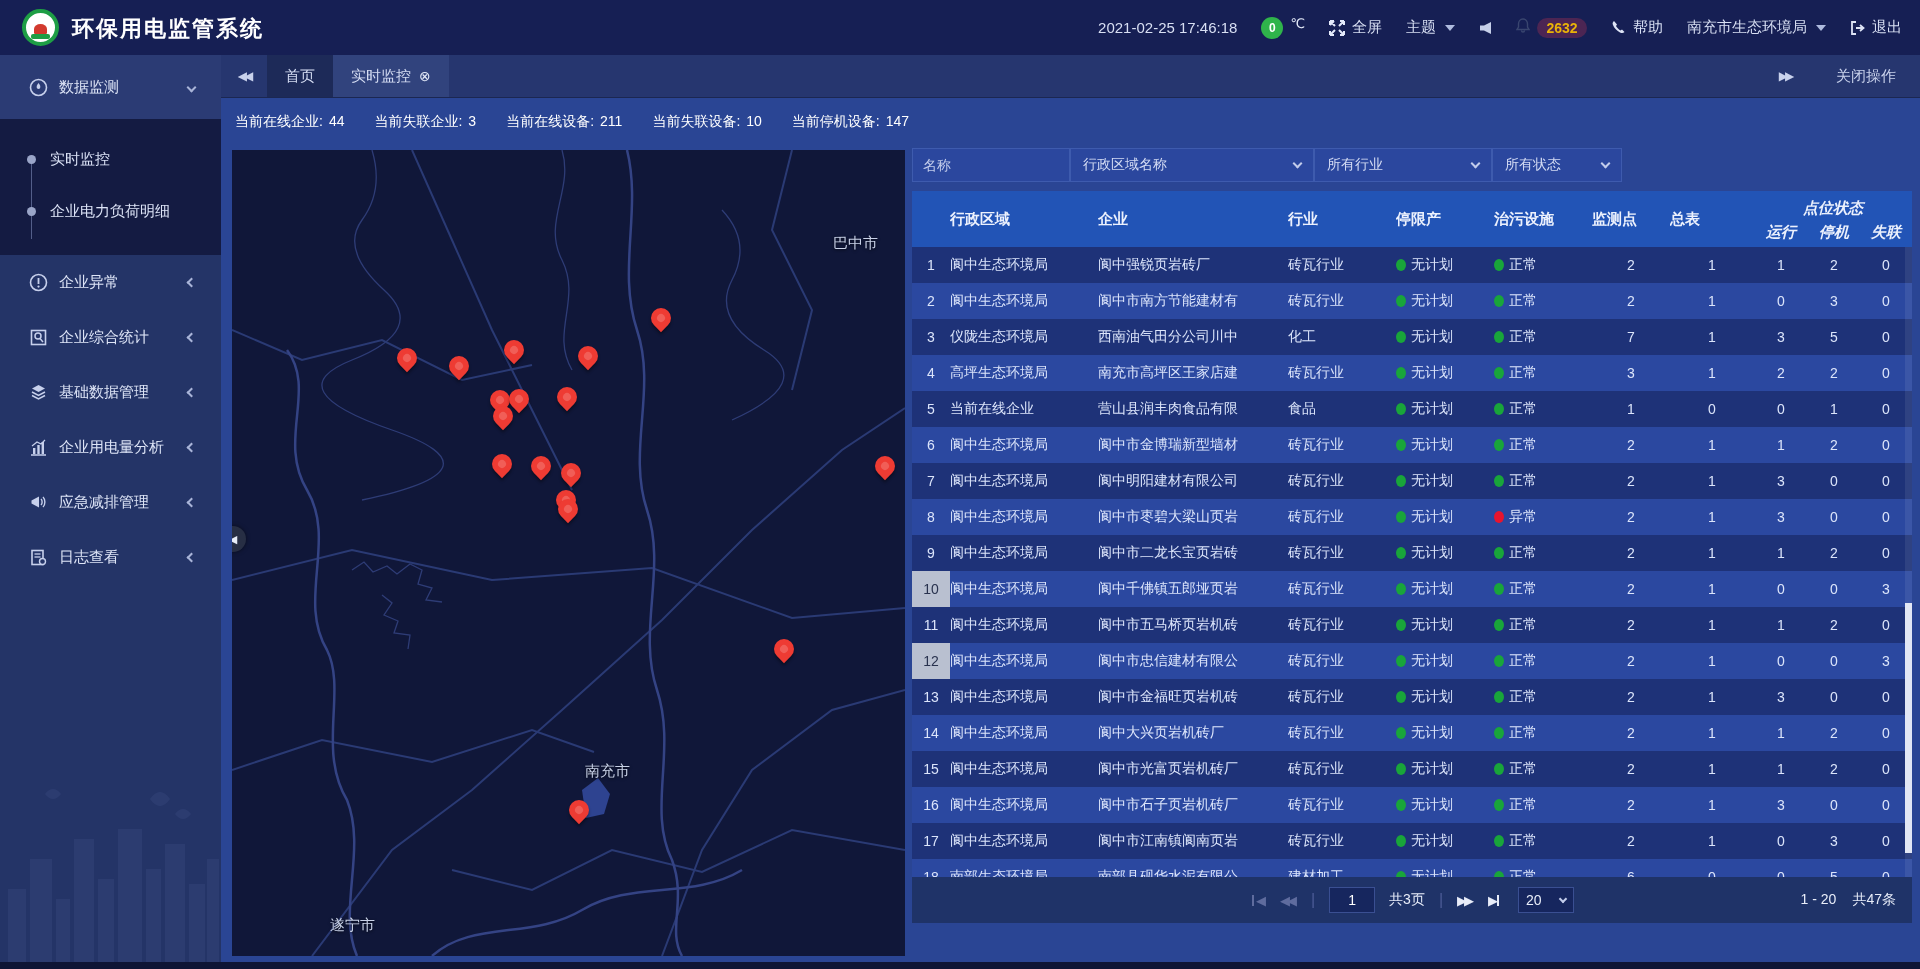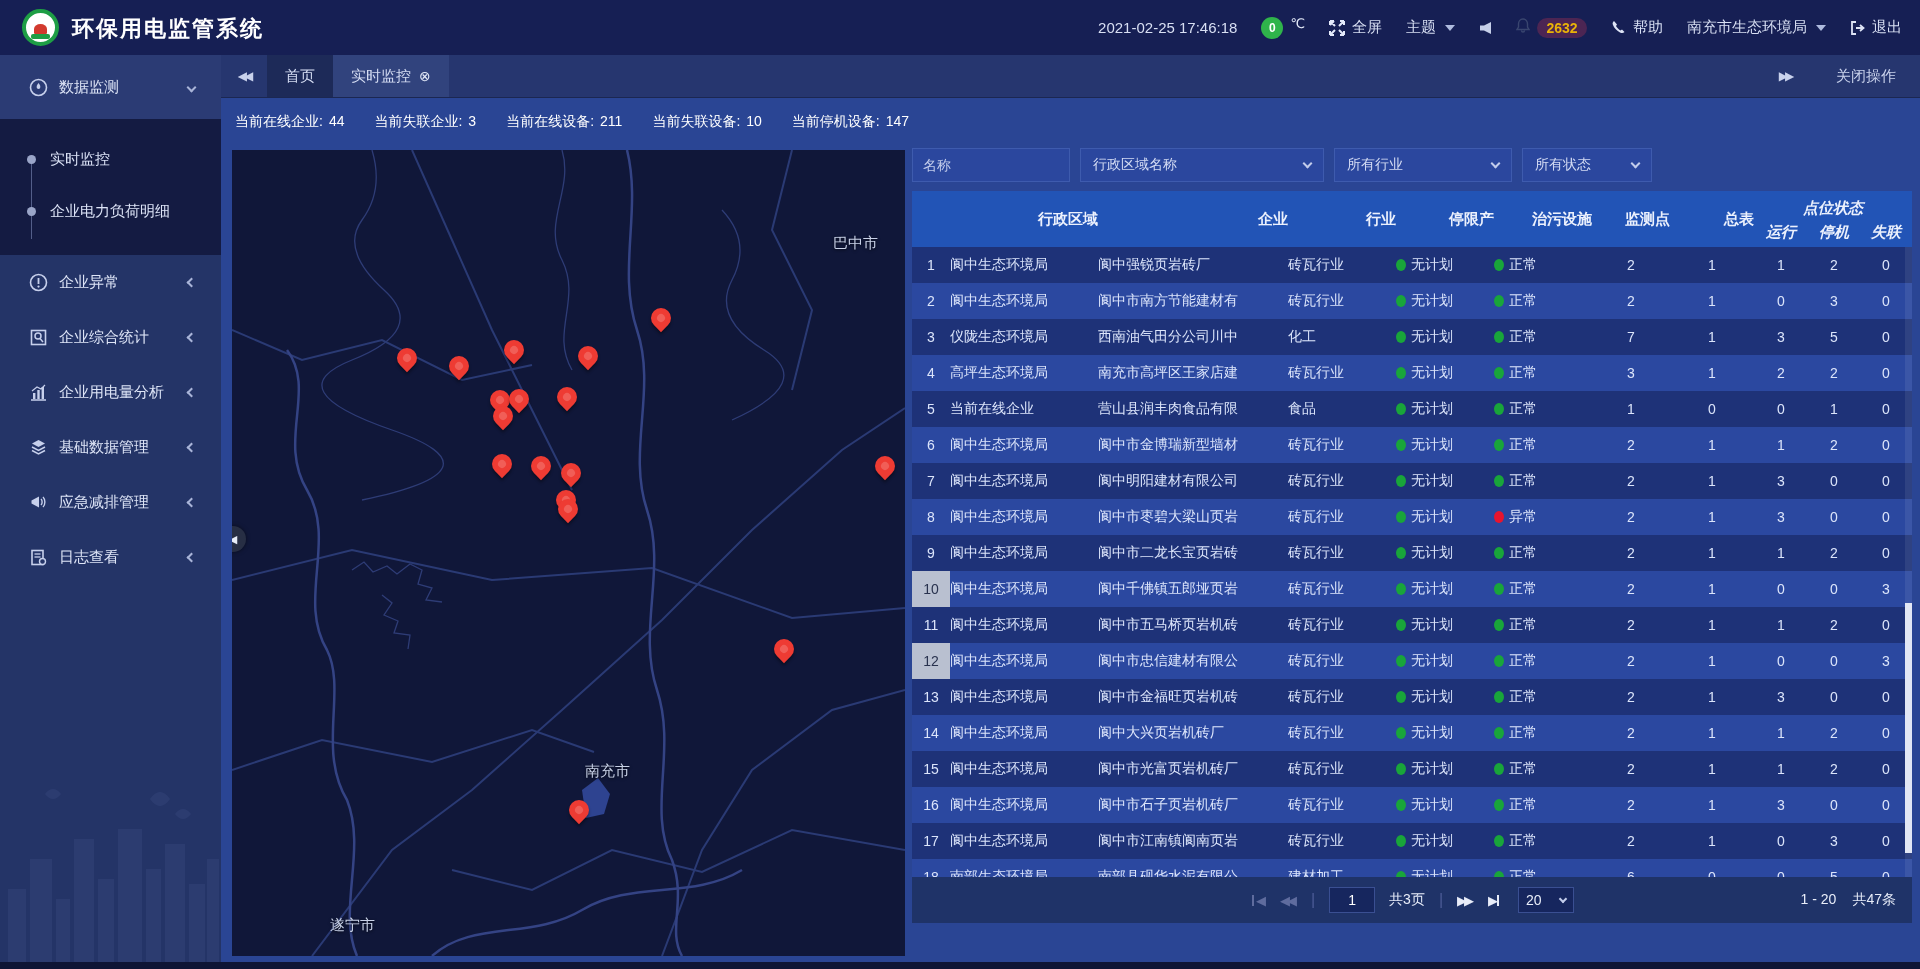--- a/index.html
+++ b/index.html
@@ -53,29 +53,29 @@
   
   .map{position:absolute;left:11px;top:95px;width:673px;height:806px;background:#101739;overflow:hidden}
   .map svg.roads{position:absolute;left:0;top:0}
   .city-label{position:absolute;font-size:15px;color:#C9D2E8;text-shadow:0 1px 3px rgba(0,0,0,.7);white-space:nowrap}
   .pin{position:absolute;width:20px;height:20px;background:#EE3B33;border-radius:50% 50% 50% 0;transform:translate(-50%,-100%) rotate(-45deg);box-shadow:-2px 2px 3px rgba(0,0,0,.35);cursor:pointer}
   .pin::after{content:"";position:absolute;left:6px;top:6px;width:8px;height:8px;border-radius:50%;background:rgba(255,255,255,.18)}
   .map-toggle{position:absolute;left:-12px;top:376px;width:26px;height:26px;border-radius:50%;background:#272E44;display:flex;align-items:center;justify-content:center;color:#E8EDF9;font-size:11px;cursor:pointer;z-index:5;box-shadow:0 0 4px rgba(0,0,0,.5)}
 
   
   .panel{position:absolute;left:691px;top:93px;width:1000px;height:775px}
-  .filters{display:flex;gap:10px;height:34px;margin-bottom:9px}
+  .filters{display:flex;height:34px;margin-bottom:9px}
   .f-input{width:158px;height:34px;background:#2B479E;border:1px solid #3E5BAE;color:#D4DCF4;font-size:14px;padding:0 10px;outline:none}
   .f-input::placeholder{color:#C2CCEB;opacity:1}
   .f-select{height:34px;background:#2B479E;border:1px solid #3E5BAE;color:#D4DCF4;font-size:14px;display:flex;align-items:center;justify-content:space-between;padding:0 12px;cursor:pointer}
   .f-select .sv{width:7px;height:7px;border-right:2px solid #C2CCEB;border-bottom:2px solid #C2CCEB;transform:rotate(45deg);margin-top:-4px}
   .w244{width:244px}.w178{width:178px}.w130{width:130px}
 
   .thead{height:56px;background:#2254B6;display:flex;color:#ECF1FD;font-size:15px;font-weight:bold}
-  .th{line-height:56px;text-align:right;overflow:hidden;white-space:nowrap}
+  .th{line-height:56px;text-align:left;overflow:hidden;white-space:nowrap}
   .th-group{display:flex;flex-direction:column;font-style:italic}
   .th-group .tg-top{height:30px;line-height:34px;text-align:center}
   .th-group .tg-sub{display:flex;height:26px;line-height:22px}
   .tg-sub span{text-align:center}
   .c0{width:38px}.c1{width:148px}.c2{width:190px}.c3{width:108px}.c4{width:98px}.c5{width:98px}.c6{width:78px}.c7{width:84px}.c8{width:54px}.c9{width:52px}.c10{width:52px}
 
   .tbody{height:630px;overflow:hidden;position:relative}
   .trow{height:36px;display:flex;align-items:center;font-size:14px;color:#DCE5FB;cursor:pointer}
   .trow:nth-child(odd){background:#1E3278}
   .trow:nth-child(even){background:#2B48A0}
@@ -219,40 +219,40 @@
             <line x1="11" y1="10.5" x2="14" y2="14" stroke="#C7D0EC" stroke-width="1.5"></line>
           </svg>
       </span>
       <span>企业综合统计</span>
       <span class="chev left"></span>
     </div>
 
     <div class="menu-section">
       <span class="mi">
         <svg width="19" height="19" viewBox="0 0 19 19">
+            <path d="M9.5,2 L16,5.5 L9.5,9 L3,5.5 Z" fill="#C7D0EC"></path>
+            <path d="M3,9 L9.5,12.5 L16,9" fill="none" stroke="#C7D0EC" stroke-width="1.5"></path>
+            <path d="M3,12.5 L9.5,16 L16,12.5" fill="none" stroke="#C7D0EC" stroke-width="1.5"></path>
+          </svg>
+      </span>
+      <span>基础数据管理</span>
+      <span class="chev left"></span>
+    </div>
+
+    <div class="menu-section">
+      <span class="mi">
+        <svg width="19" height="19" viewBox="0 0 19 19">
             <path d="M2,17 L17,17" stroke="#C7D0EC" stroke-width="1.5"></path>
             <rect x="4" y="10" width="2.4" height="6" fill="#C7D0EC"></rect>
             <rect x="8.3" y="7" width="2.4" height="9" fill="#C7D0EC"></rect>
             <rect x="12.6" y="4" width="2.4" height="12" fill="#C7D0EC"></rect>
             <path d="M3,8 L8,4 L12,6 L16,2" fill="none" stroke="#C7D0EC" stroke-width="1.2"></path>
           </svg>
       </span>
       <span>企业用电量分析</span>
-      <span class="chev left"></span>
-    </div>
-
-    <div class="menu-section">
-      <span class="mi">
-        <svg width="19" height="19" viewBox="0 0 19 19">
-            <path d="M9.5,2 L16,5.5 L9.5,9 L3,5.5 Z" fill="#C7D0EC"></path>
-            <path d="M3,9 L9.5,12.5 L16,9" fill="none" stroke="#C7D0EC" stroke-width="1.5"></path>
-            <path d="M3,12.5 L9.5,16 L16,12.5" fill="none" stroke="#C7D0EC" stroke-width="1.5"></path>
-          </svg>
-      </span>
-      <span>基础数据管理</span>
       <span class="chev left"></span>
     </div>
 
     <div class="menu-section">
       <span class="mi">
         <svg width="19" height="19" viewBox="0 0 19 19">
             <path d="M2.5,7.5 L10,3.5 L10,14.5 L2.5,10.5 Z" fill="#C7D0EC"></path>
             <path d="M12,6 C13.5,7.5 13.5,10.5 12,12 M14,4 C16.5,6.5 16.5,11.5 14,14" fill="none" stroke="#C7D0EC" stroke-width="1.4"></path>
           </svg>
       </span>

